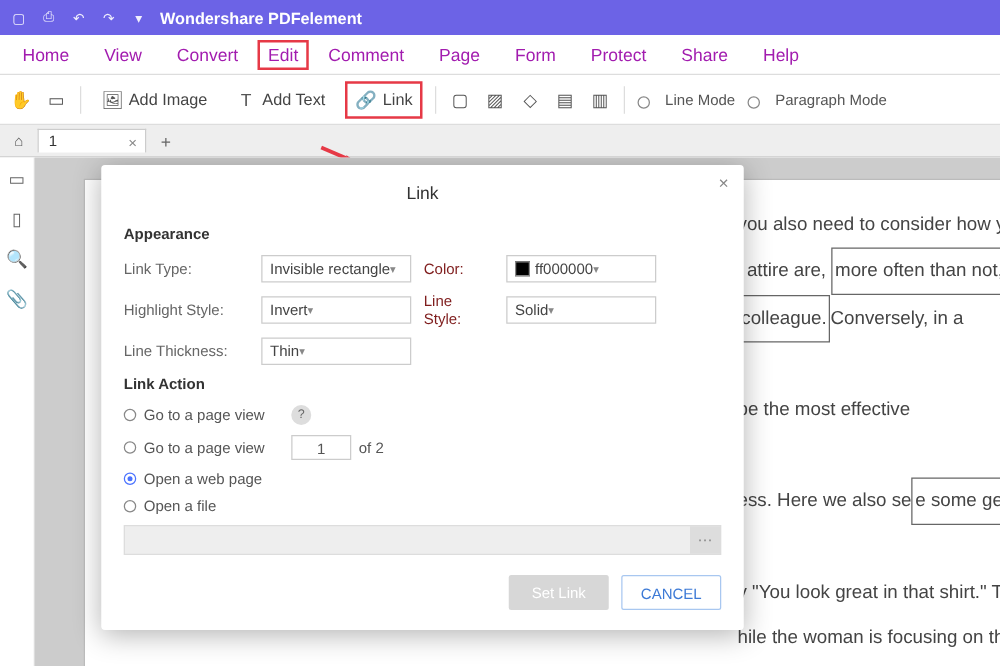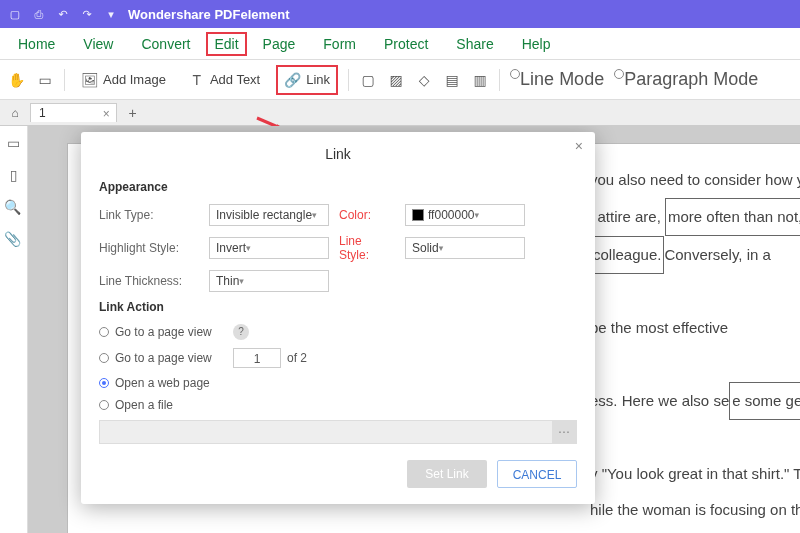--- a/index.html
+++ b/index.html
@@ -1,28 +1,28 @@
 <!DOCTYPE html>
 <html><head>
 <meta charset="utf-8">
 <style>
 *{box-sizing:border-box;margin:0;padding:0;font-family:Arial,Helvetica,sans-serif}
 body{width:800px;height:533px;overflow:hidden;background:#f5f5f5;font-size:12px;color:#333}
 .titlebar{background:#6c63e6;height:28px;display:flex;align-items:center;padding:0 8px;color:#fff;gap:10px}
 .titlebar .qbtn{width:14px;height:14px;display:flex;align-items:center;justify-content:center;font-size:11px;opacity:.9}
 .titlebar .title{flex:1;font-size:13px;font-weight:700}
 .menubar{background:#fff;height:32px;display:flex;align-items:center;padding:0 6px;border-bottom:1px solid #ddd;gap:4px}
-.menubar .mitem{padding:4px 12px;font-size:14px;color:#15803d;cursor:pointer}
+.menubar .mitem{padding:4px 12px;font-size:14px;color:#a21caf;cursor:pointer}
 .menubar .mitem.hi{border:2px solid #e63946;padding:2px 6px}
 .toolbar{background:#fff;height:40px;display:flex;align-items:center;padding:0 8px;border-bottom:1px solid #ddd;gap:10px}
 .tbtn{display:flex;align-items:center;gap:4px;padding:4px 6px;font-size:13px;color:#444;cursor:pointer}
 .tbtn.hi{border:2px solid #e63946}
 .tbtn .ic,.ic{width:18px;height:18px;display:inline-flex;align-items:center;justify-content:center;font-size:14px;color:#555}
 .vsep{width:1px;height:22px;background:#ddd}
-.radio{display:flex;align-items:flex-start;gap:0;font-size:18px;color:#555}
+.radio{display:flex;align-items:flex-end;gap:12px;font-size:12px;color:#555}
 .radio .dot{width:10px;height:10px;border:1px solid #888;border-radius:50%}
 .arrow{position:absolute;left:255px;top:56px;pointer-events:none}
 .tabstrip{background:#eee;height:26px;display:flex;align-items:center;padding:0 6px;border-bottom:1px solid #ccc;gap:6px}
 .tab{background:#fff;padding:2px 70px 2px 8px;border:1px solid #ccc;border-bottom:none;font-size:12px;position:relative}
 .tab .close{position:absolute;right:6px;top:3px;font-size:12px;color:#888}
 .tabadd{width:20px;text-align:center;font-size:14px;color:#666}
 .stage{position:relative;height:407px;background:#eee;display:flex}
 .sidetools{width:28px;background:#fff;border-right:1px solid #ddd;display:flex;flex-direction:column;align-items:center;gap:14px;padding-top:8px}
 .sidetools .ic{font-size:14px;color:#666}
 .docarea{flex:1;position:relative;overflow:hidden}
@@ -30,21 +30,21 @@
 .docpage{background:#fff;width:760px;height:420px;padding:18px 22px;font-size:15px;line-height:2.4;color:#444;box-shadow:0 0 0 1px #bbb}
 .docpage .blk{display:inline-block;border:1px solid #666;padding:0 2px}
 .dialog{position:absolute;left:53px;top:6px;width:514px;background:#fff;border-radius:3px;box-shadow:0 4px 22px rgba(0,0,0,.3);padding:14px 18px 16px;font-size:12px;color:#555}
 .dialog .dclose{position:absolute;right:6px;top:4px;font-size:14px;color:#888;cursor:pointer;padding:2px 6px}
 .dialog .dtitle{text-align:center;font-size:14px;margin-bottom:18px;color:#333}
 .dialog .secthead{font-weight:bold;margin:6px 0 10px;color:#333}
 .row{display:flex;align-items:center;margin-bottom:8px;gap:10px}
 .row .lab{width:100px;color:#666}
 .combo{display:flex;align-items:center;justify-content:flex-start;width:120px;height:22px;border:1px solid #ccc;padding:0 6px;background:#fff;font-size:12px;color:#444}
 .combo .chev{font-size:9px;color:#888}
-.row .lab2{width:56px;color:#ef4444}
+.row .lab2{width:56px;color:#7f1d1d}
 .colorbox{width:12px;height:12px;background:#000;border:1px solid #888;margin-right:4px}
 .opt{display:flex;align-items:center;gap:6px;margin-bottom:8px}
 .opt .rdot{width:10px;height:10px;border:1px solid #888;border-radius:50%;flex-shrink:0}
 .opt .rdot.sel{border-color:#4a72ff;position:relative}
 .opt .rdot.sel::after{content:"";position:absolute;inset:2px;background:#4a72ff;border-radius:50%}
 .qmark{width:16px;height:16px;border-radius:50%;background:#ddd;text-align:center;font-size:10px;line-height:16px;color:#666}
 .numbox{width:48px;height:20px;border:1px solid #ccc;text-align:center;line-height:20px}
 .urlbox{width:100%;height:24px;border:2px solid #5b8def;padding:0 5px;margin:2px 0 10px}
 .urlbox span{background:#8fb5ff;padding:0 2px;color:#023}
 .filebox{width:100%;height:24px;background:#eee;border:1px solid #ddd;margin-top:2px;position:relative}
@@ -65,20 +65,21 @@
   <span class="qbtn">↷</span>
   <span class="qbtn">▾</span>
   <div class="title">Wondershare PDFelement</div>
 </div>
 
 <div class="menubar">
   <div class="mitem">Home</div>
   <div class="mitem">View</div>
   <div class="mitem">Convert</div>
   <div class="mitem hi">Edit</div>
+  <div class="mitem">Comment</div>
   <div class="mitem">Page</div>
   <div class="mitem">Form</div>
   <div class="mitem">Protect</div>
   <div class="mitem">Share</div>
   <div class="mitem">Help</div>
 </div>
 
 <div class="toolbar" style="position:relative">
   <span class="ic">✋</span>
   <span class="ic">▭</span>

